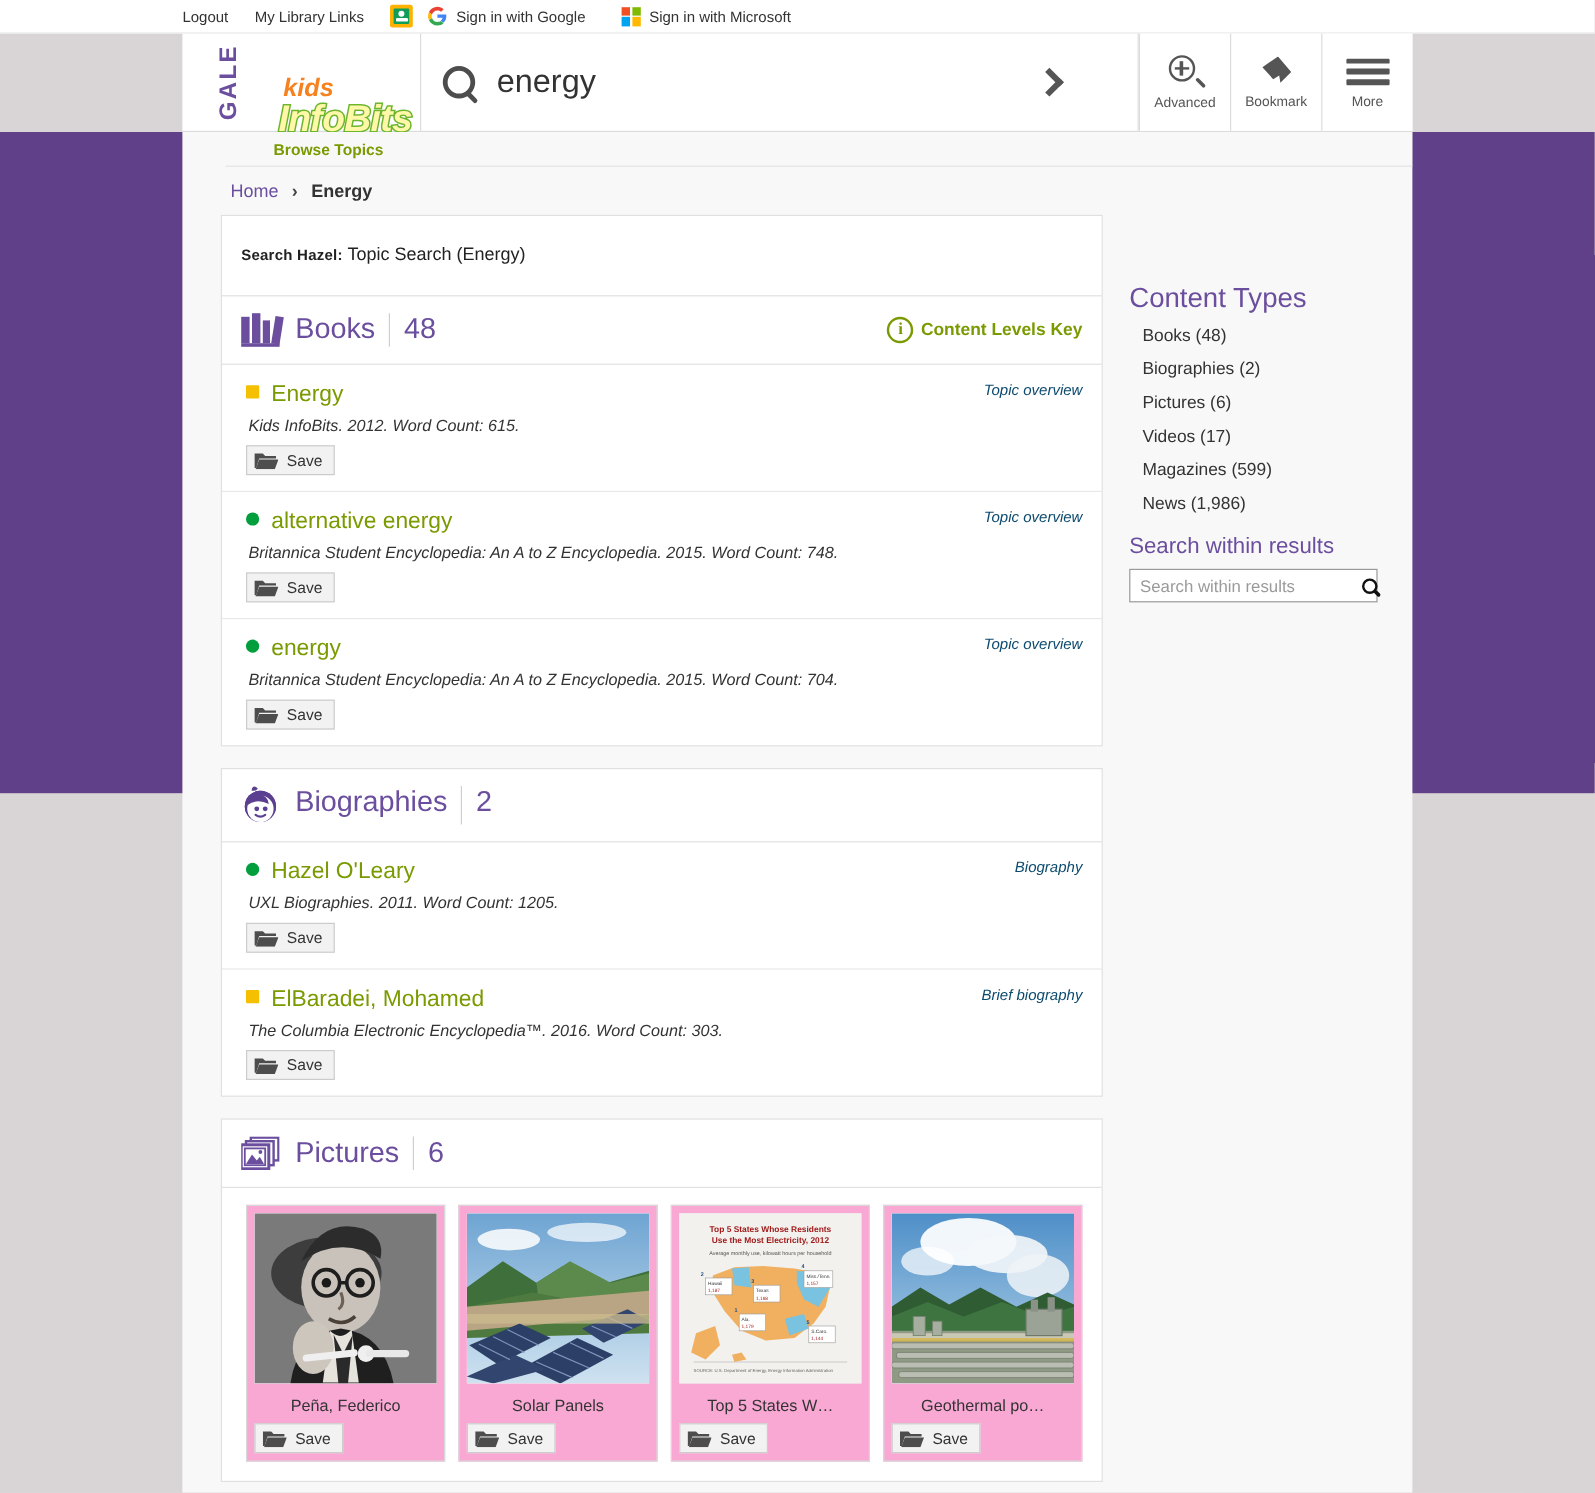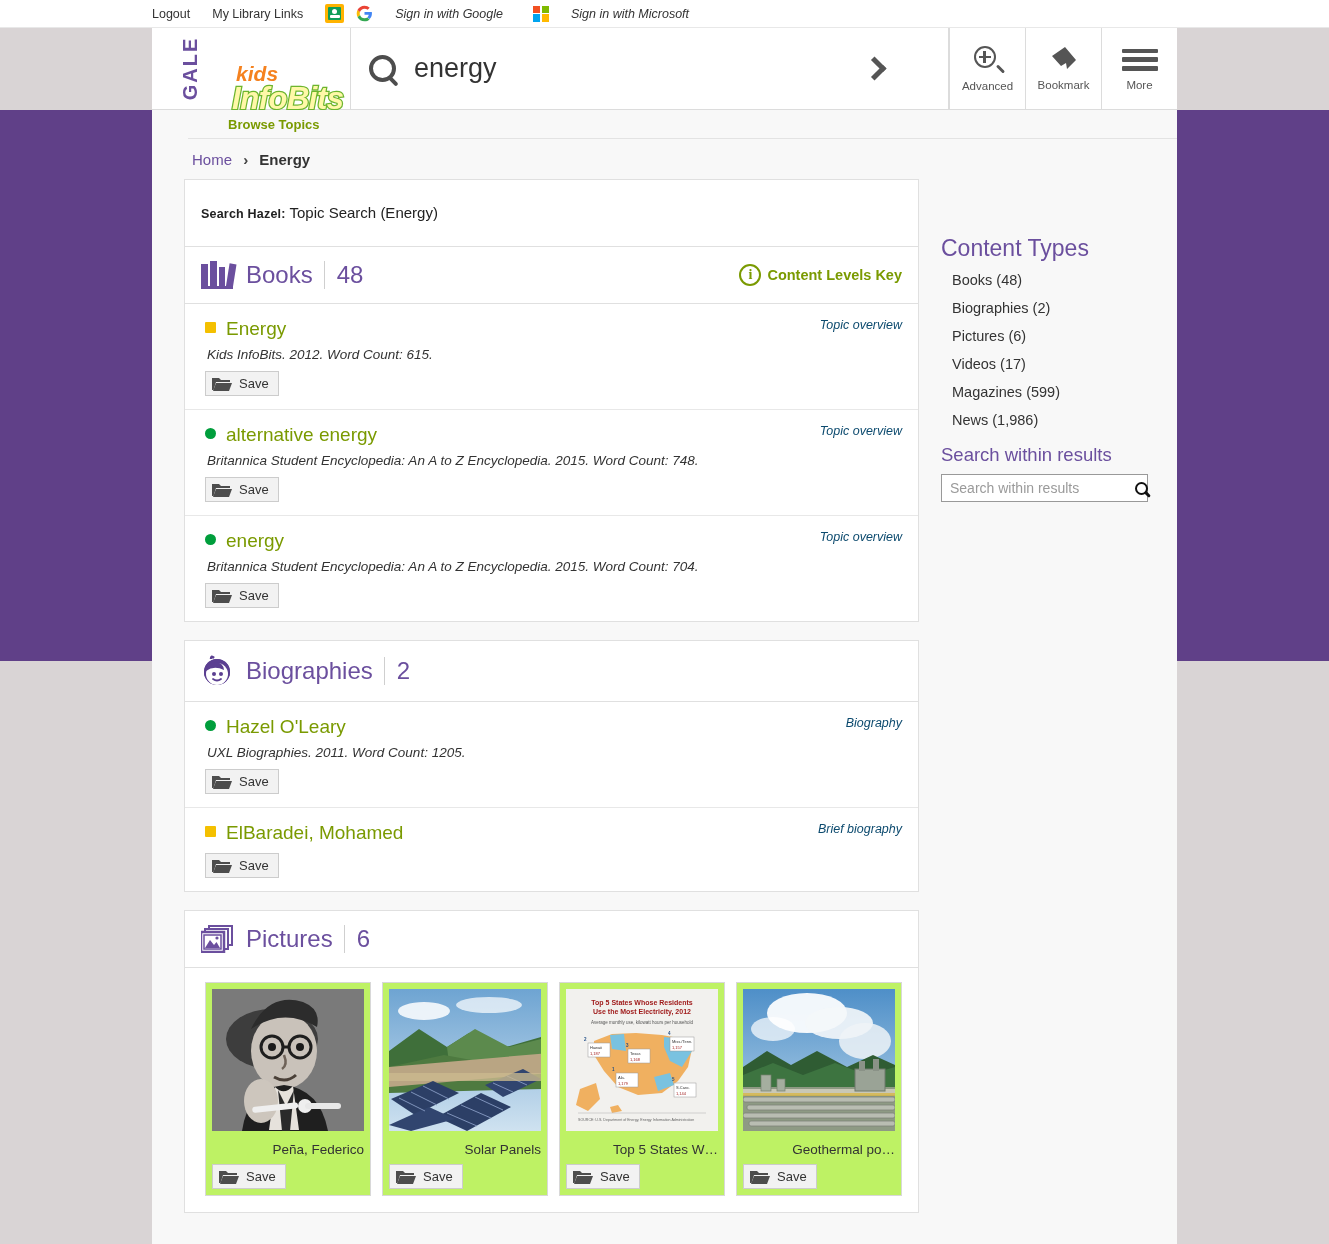--- a/index.html
+++ b/index.html
@@ -32,21 +32,21 @@
     background: #ffffff;
     display: flex;
     align-items: center;
     padding-left: 152px;
     font-size: 12.5px;
     color: #333;
     border-bottom: 1px solid #e8e8e8;
   }
   .topbar a { color: #333; text-decoration: none; margin-right: 22px; white-space: nowrap; }
   .topbar .signin { display: flex; align-items: center; margin-right: 30px; }
-  .topbar .signin span.lbl { margin-left: 22px; font-size: 12.5px; color: #333; font-style: italic; }
+  .topbar .signin span.lbl { margin-left: 7px; font-size: 12.5px; color: #333; }
 
   .classroom-ico {
     width: 19px; height: 19px;
     background: #ffb300;
     border-radius: 2px;
     display: flex; align-items: center; justify-content: center;
     margin-right: 12px;
   }
   .classroom-ico i {
     display:block; width: 13px; height: 13px; background:#0f9d58;
@@ -215,21 +215,21 @@
     margin-bottom: 18px;
   }
   .search-terms {
     padding: 24px 16px 25px 16px;
     font-size: 15px;
     color: #222;
   }
   .search-terms b { font-size: 12.5px; letter-spacing: 0.2px; }
 
   .section-head {
-    display: flex; align-items: center;
+    display: flex; 
     padding: 14px 16px 14px 16px;
     border-top: 1px solid #e0e0e0;
     position: relative;
   }
   .card.sectioned > .section-head:first-child { border-top: none; }
   .sec-title {
     font-size: 24px; color: #6b4f9e;
     margin-left: 13px;
     font-weight: normal;
   }
@@ -300,23 +300,23 @@
 
   
   .pic-grid {
     display: flex; gap: 11px;
     padding: 14px 16px 16px 20px;
     border-top: 1px solid #e0e0e0;
   }
   .pic-card {
     width: 188px;
     border: 1px solid #d8d8d8;
-    background: #bef264;
+    background: #f9a8d4;
     padding: 6px;
-    display: flex; flex-direction: column; align-items: flex-end;
+    display: flex; flex-direction: column; align-items: center;
   }
   .pic-thumb {
     width: 152px; height: 142px;
     overflow: hidden;
     display: flex; align-items: center; justify-content: center;
     background: #eee;
   }
   .pic-cap {
     font-size: 13.5px; color: #333;
     margin: 11px 0 2px 0;
@@ -573,20 +573,21 @@
               <span>Save</span>
             </button>
           </div>
 
           <div class="result">
             <span class="res-type">Brief biography</span>
             <div class="res-titleline">
               <span class="dot yellow"></span>
               <a href="#" class="res-title">ElBaradei, Mohamed</a>
             </div>
+            <div class="res-meta">The Columbia Electronic Encyclopedia™. 2016.  Word Count: 303.</div>
             <button class="btn-save">
               <span class="folder">
                 <svg width="20" height="15" viewBox="0 0 20 15">
                     <path d="M0 2 h7 l2 2 h9 v2 H4 L1.5 14 H0 Z" fill="#4d4d4d"></path>
                     <path d="M4 7 h16 l-3 8 H1 Z" fill="#4d4d4d"></path>
                   </svg>
               </span>
               <span>Save</span>
             </button>
           </div>

